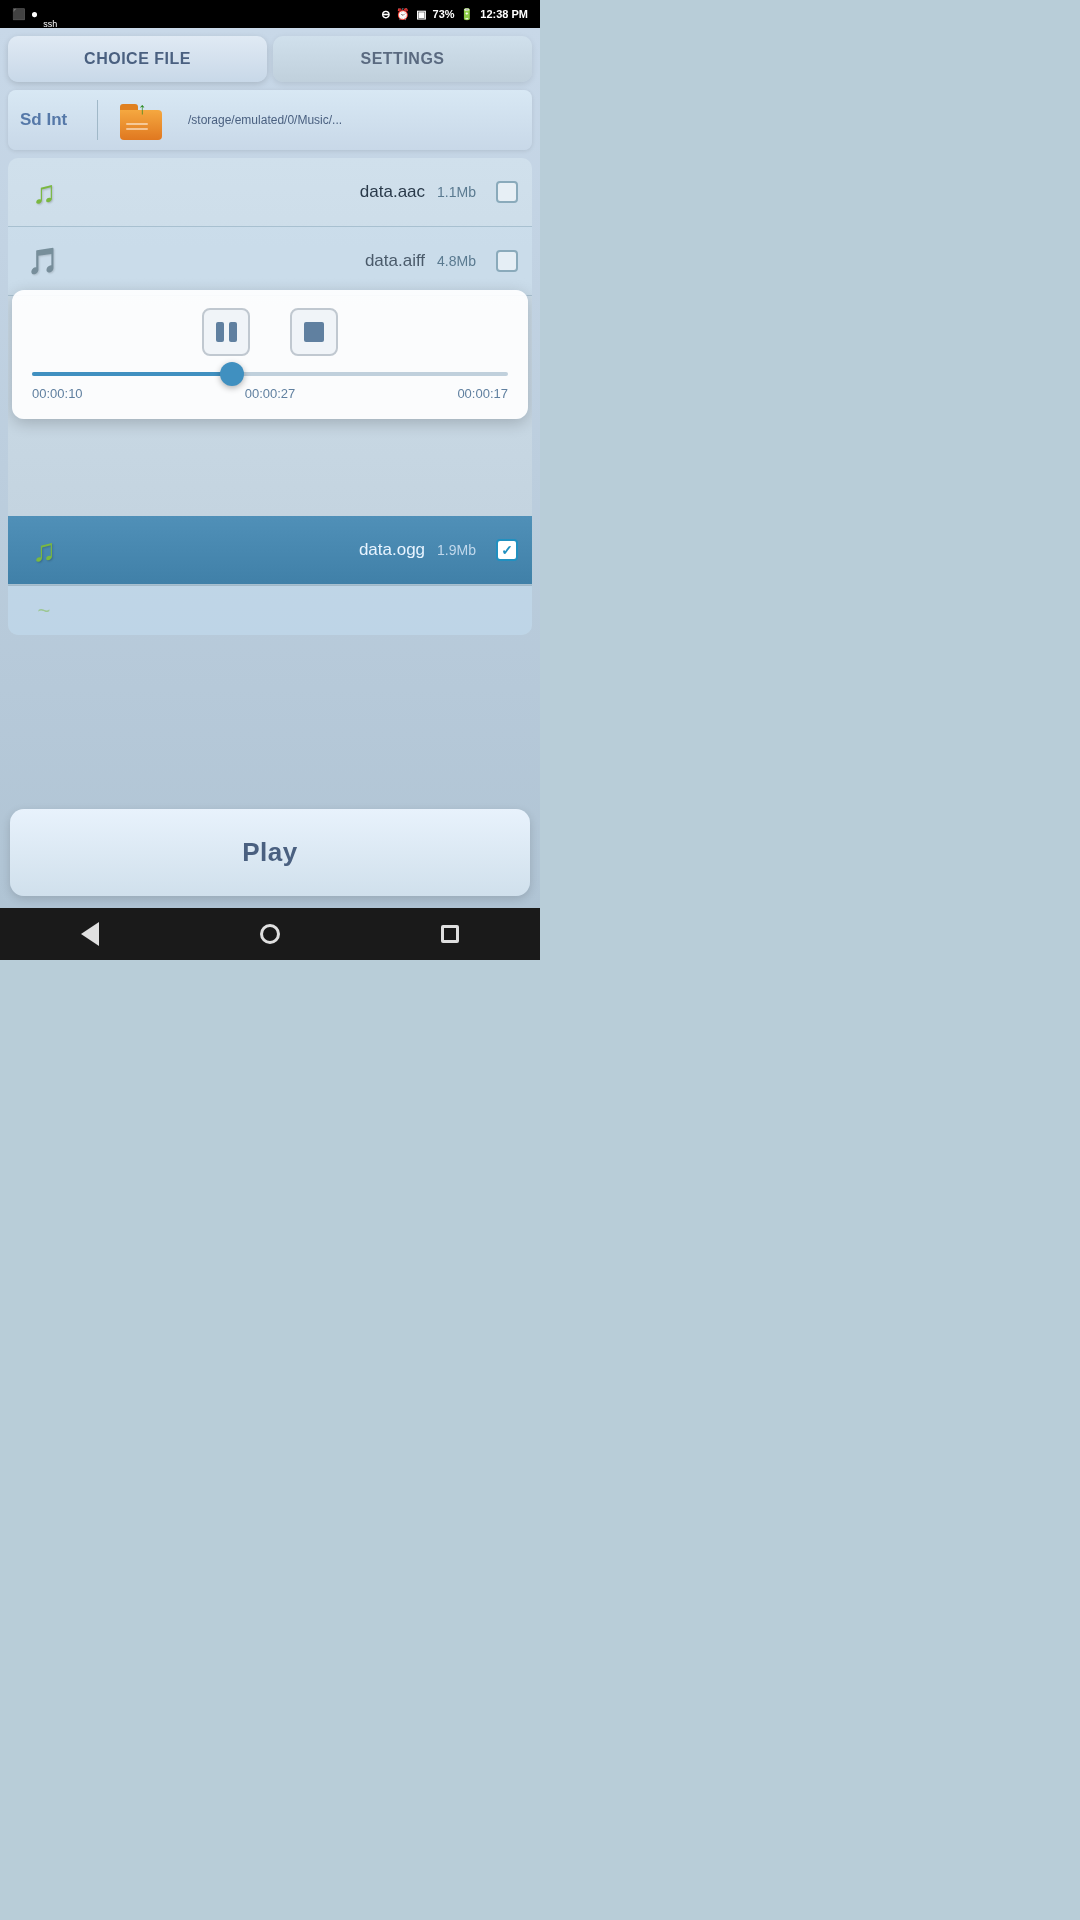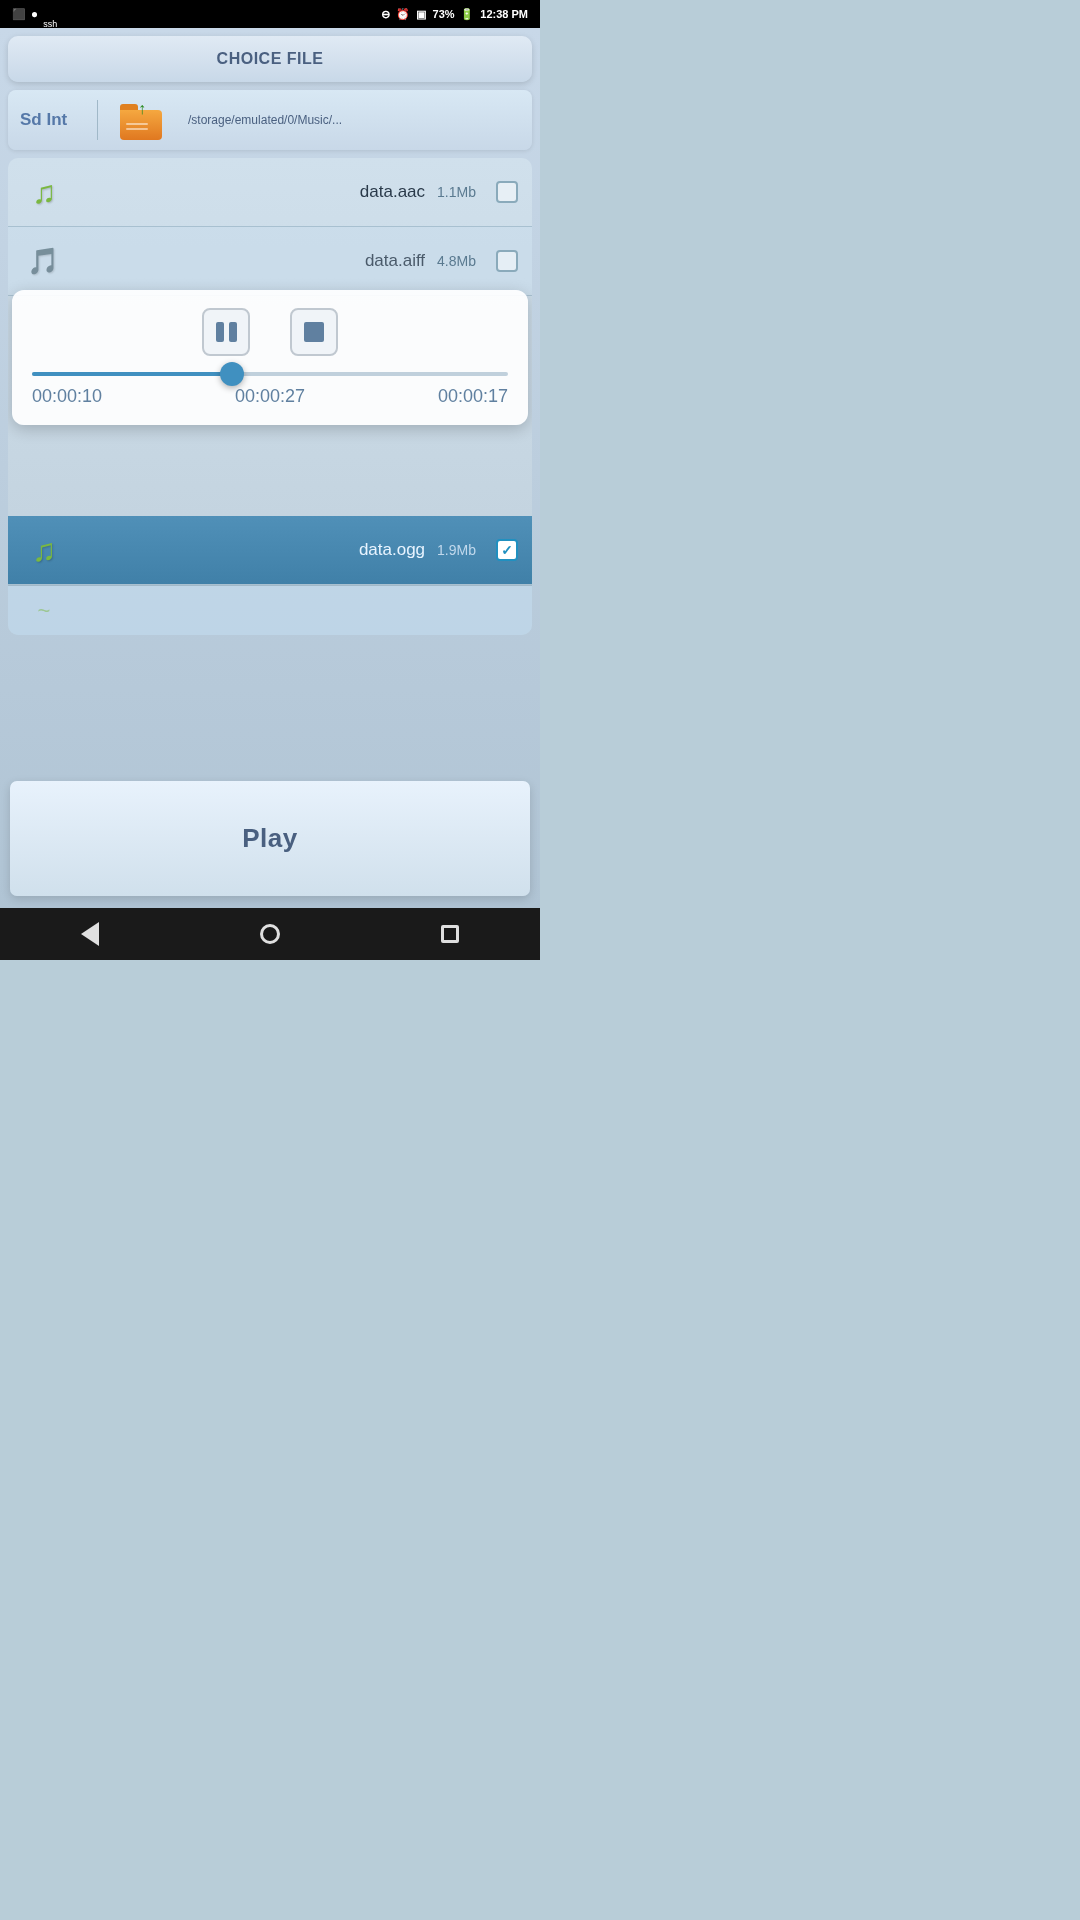--- a/index.html
+++ b/index.html
@@ -290,40 +290,40 @@
       background: #4090c0;
       border-radius: 50%;
       position: absolute;
       top: -10px;
       left: calc(42% - 12px);
       box-shadow: 0 2px 6px rgba(0,0,0,0.3);
     }
     .time-labels {
       display: flex;
       justify-content: space-between;
-      font-size: 18px;
+      font-size: 13px;
       color: #6080a0;
       margin-top: 6px;
     }
 
     
     .bottom-buttons {
       position: absolute;
       bottom: 0;
       left: 0;
       right: 0;
       display: flex;
       gap: 12px;
       padding: 12px 10px;
       background: transparent;
     }
     .action-btn {
       flex: 1;
-      padding: 42px 10px;
-      border-radius: 7px;
+      padding: 28px 10px;
+      border-radius: 14px;
       border: none;
       font-size: 26px;
       font-weight: bold;
       color: #4a6080;
       cursor: pointer;
       background: linear-gradient(180deg, #e8f2fc 0%, #d0e0ec 100%);
       box-shadow: 0 3px 10px rgba(0,0,0,0.15);
       letter-spacing: 0.5px;
     }
 
@@ -395,20 +395,21 @@
     <span>73%</span>
     <span>🔋</span>
     <span>12:38 PM</span>
   </div>
 </div>
 
 <div class="main">
 
   <div class="tab-row">
     <button class="tab-btn tab-choice">CHOICE FILE</button>
+    <button class="tab-btn tab-settings">SETTINGS</button>
   </div>
 
   <div class="storage-row">
     <span class="sd-label">Sd Int</span>
     <div class="divider-v"></div>
     <div class="folder-icon">
       <div class="folder-tab"></div>
       <div class="folder-body">
         <div class="folder-lines">
           <div class="folder-line"></div>

